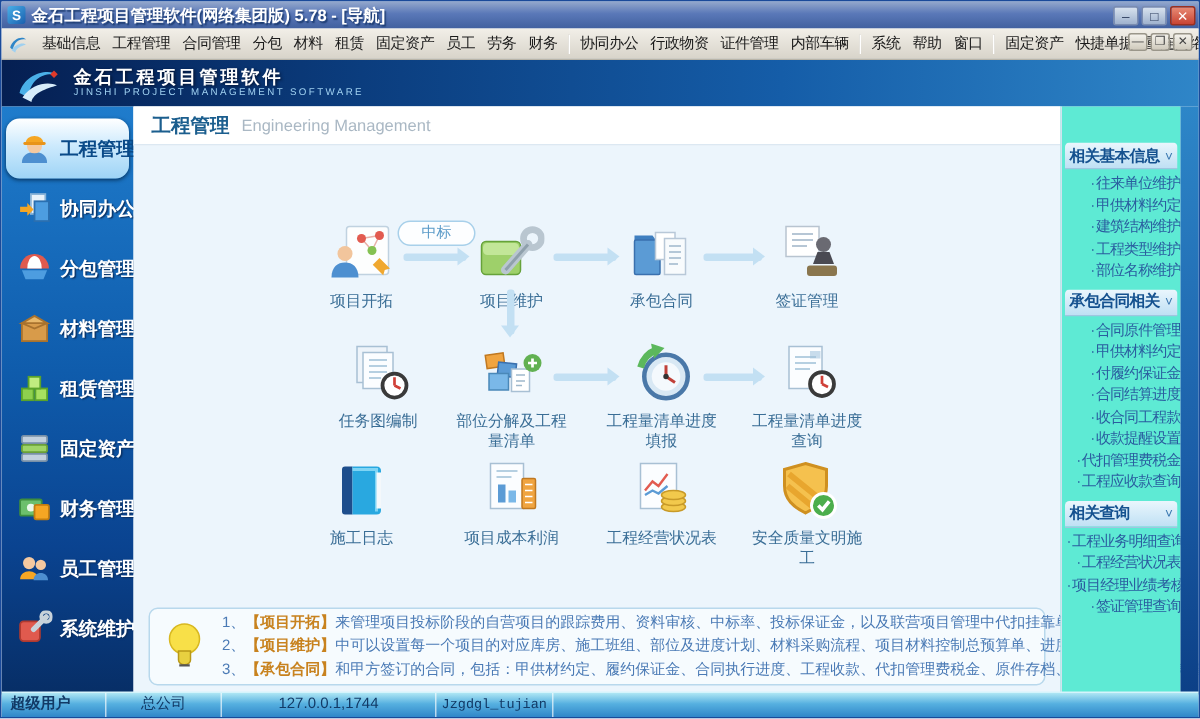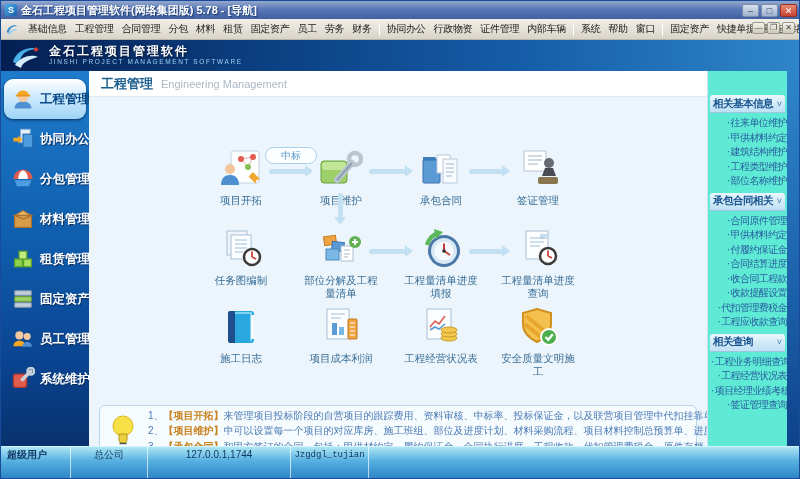--- a/index.html
+++ b/index.html
@@ -82,21 +82,21 @@
   .rb-item { height:14.5px; line-height:14.5px; font-size:10px; color:#2a5d9f; padding-left:3px;
     letter-spacing:-0.6px; white-space:nowrap; cursor:pointer;text-align:right; }
   .rb-item .dot { margin-right:1px; color:#2a5d9f; }
   .rb-section { margin-bottom:4px; }
 
   
   #rightstrip { position:absolute; left:786px; top:70px; width:13px; height:392px;
     background:linear-gradient(180deg,#2d86c8 0%,#1b5ea8 60%,#0c3f86 100%); }
 
   
-  #statusbar { position:absolute; left:0; bottom:0; width:800px; height:32px;
+  #statusbar { position:absolute; left:0; bottom:0; width:800px; height:17px;
     background:linear-gradient(180deg,#aee6f4 0%,#56b0e0 45%,#2f86c8 100%); border-top:1px solid #d5f4fc;
     display:flex; align-items:flex-end; font-size:10px; color:#123a66; }
   .st-cell { height:100%; line-height:16px; border-right:1px solid rgba(255,255,255,0.65); white-space:nowrap; overflow:hidden; }
   .st-0 { width:70px; padding-left:6px; font-weight:bold; }
   .st-1 { width:77px; text-align:center; }
   .st-2 { width:143px; text-align:center; }
   .st-3 { width:78px; text-align:center; font-family:"Liberation Mono","DejaVu Sans Mono",monospace; font-size:9px; }
   .st-4 { flex:1; border-right:none; }
 </style>
 </head>
@@ -220,20 +220,30 @@
             <rect x="3" y="3" width="14" height="4" rx="1" fill="#c2d0de" stroke="#7890a8"></rect>
             <rect x="3" y="8" width="14" height="4" rx="1" fill="#9fd468" stroke="#6aa038"></rect>
             <rect x="3" y="13" width="14" height="4" rx="1" fill="#c2d0de" stroke="#7890a8"></rect>
           </svg>
       </span>
       <span class="sb-label">固定资产</span>
     </div>
     <div class="sb-item">
       <span class="sb-ico">
         <svg viewBox="0 0 20 20" width="24" height="24">
+            <rect x="2" y="5" width="12" height="9" rx="1" fill="#6cbf6c" stroke="#3e8e3e"></rect>
+            <circle cx="8" cy="9.5" r="2.2" fill="#eaf8ea"></circle>
+            <rect x="10" y="8" width="8" height="8" rx="1" fill="#f5a623" stroke="#c27d10"></rect>
+          </svg>
+      </span>
+      <span class="sb-label">财务管理</span>
+    </div>
+    <div class="sb-item">
+      <span class="sb-ico">
+        <svg viewBox="0 0 20 20" width="24" height="24">
             <circle cx="7" cy="7" r="3.4" fill="#f5c9a0"></circle>
             <path d="M2 16 c0-3 2.5-4.5 5-4.5 s5 1.5 5 4.5 z" fill="#f5a623"></path>
             <circle cx="13.5" cy="8" r="2.9" fill="#f5c9a0"></circle>
             <path d="M9.5 16.5 c0-2.6 2-4 4-4 s4 1.4 4 4 z" fill="#4d8fd0"></path>
           </svg>
       </span>
       <span class="sb-label">员工管理</span>
     </div>
     <div class="sb-item">
       <span class="sb-ico">
@@ -304,21 +314,21 @@
             <circle cx="33" cy="14" r="5" fill="#6a6a72"></circle>
             <path d="M29 19 h8 l3 8 h-14 z" fill="#4a4a52"></path>
             <rect x="22" y="28" width="20" height="7" rx="2" fill="#8a764e"></rect>
           </svg>
       </span>
       <div class="flow-label">签证管理</div>
     </div>
 
     <div class="arrow-v" style="left:249px; top:122px; height:30px;"></div>
 
-    <div class="flow-item" style="left:107px; top:158px;">
+    <div class="flow-item" style="left:118px; top:158px;">
       <span class="fi-ico">
         <svg viewBox="0 0 44 40" width="44" height="40">
             <rect x="8" y="2" width="20" height="24" fill="#eef4fa" stroke="#a8c0d4"></rect>
             <rect x="12" y="6" width="20" height="24" fill="#fbfdff" stroke="#a8c0d4"></rect>
             <path d="M16 11 h12 M16 15 h12 M16 19 h12 M16 23 h8" stroke="#9fc0d8"></path>
             <circle cx="33" cy="28" r="8" fill="#fff" stroke="#3a3a3a" stroke-width="2.5"></circle>
             <path d="M33 28 L33 22.5 M33 28 L37 30" stroke="#d04038" stroke-width="1.8"></path>
           </svg>
       </span>
       <div class="flow-label">任务图编制</div>

